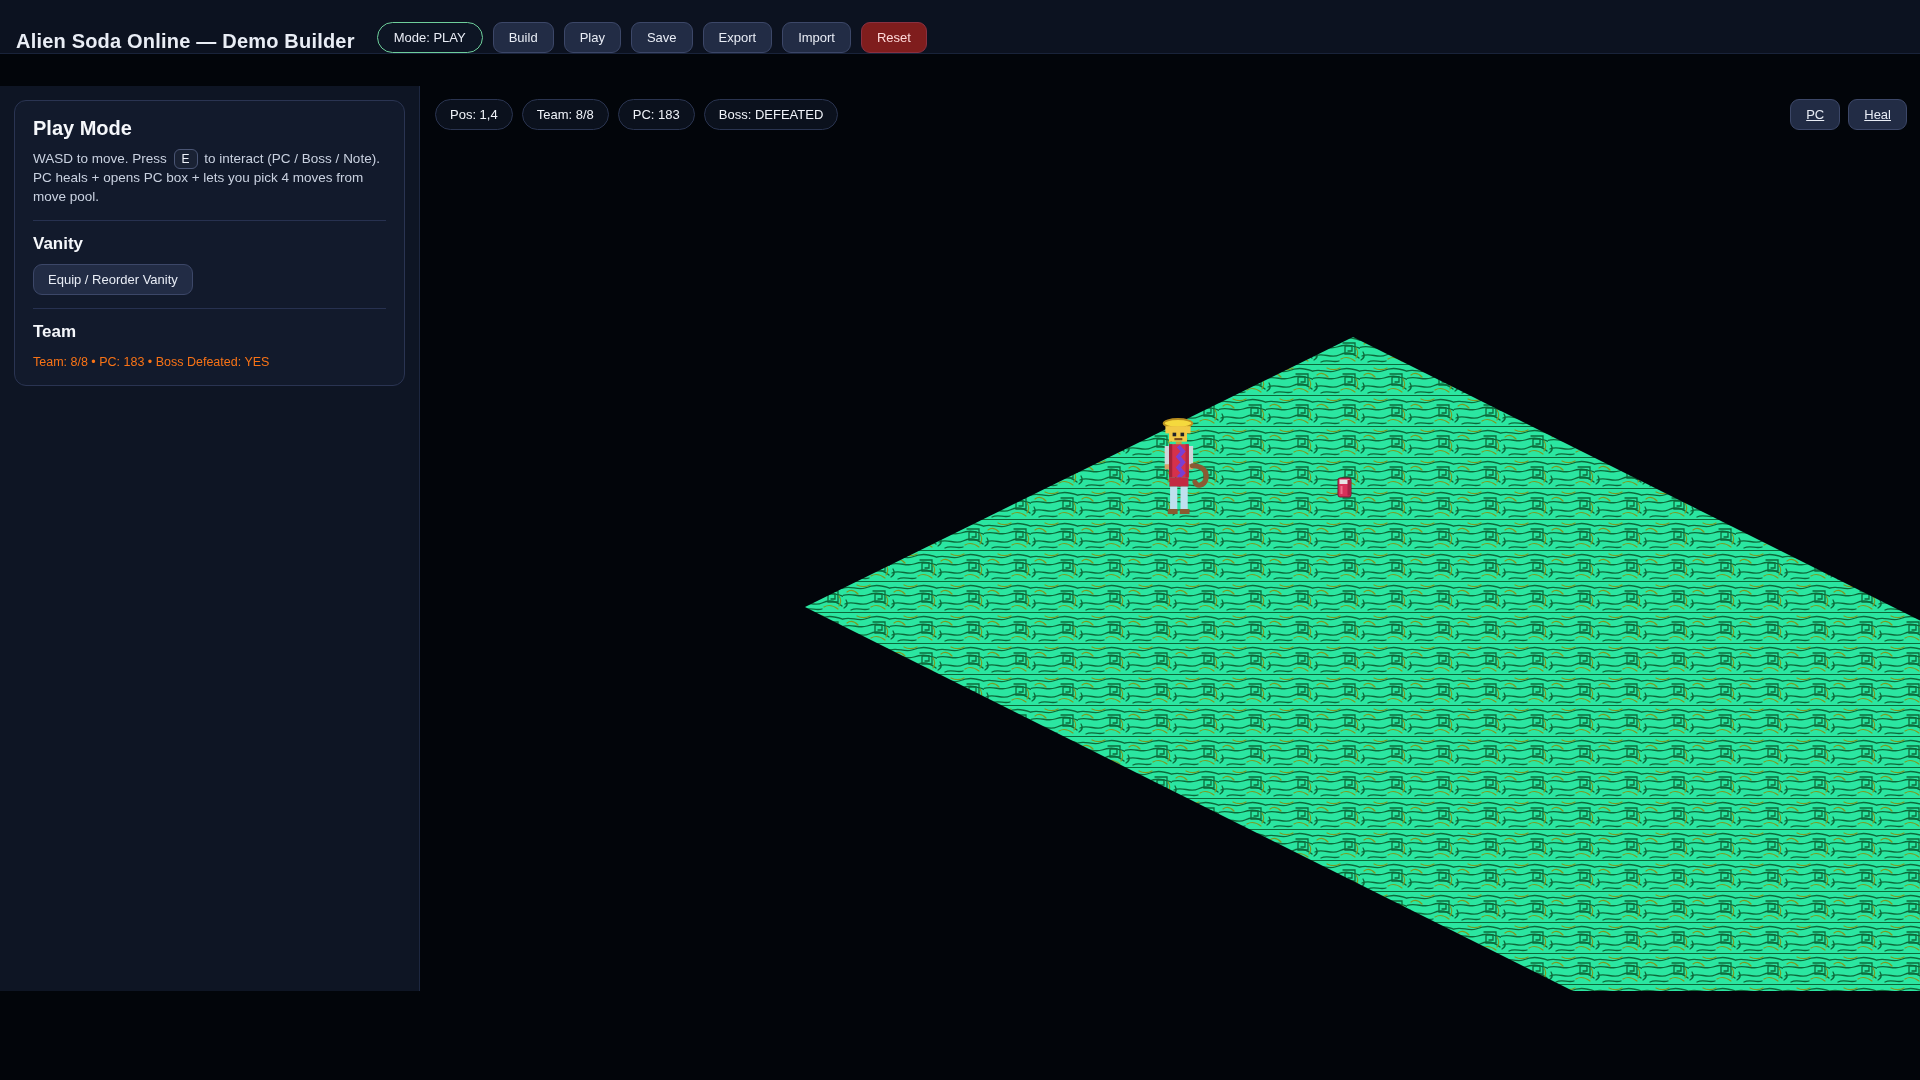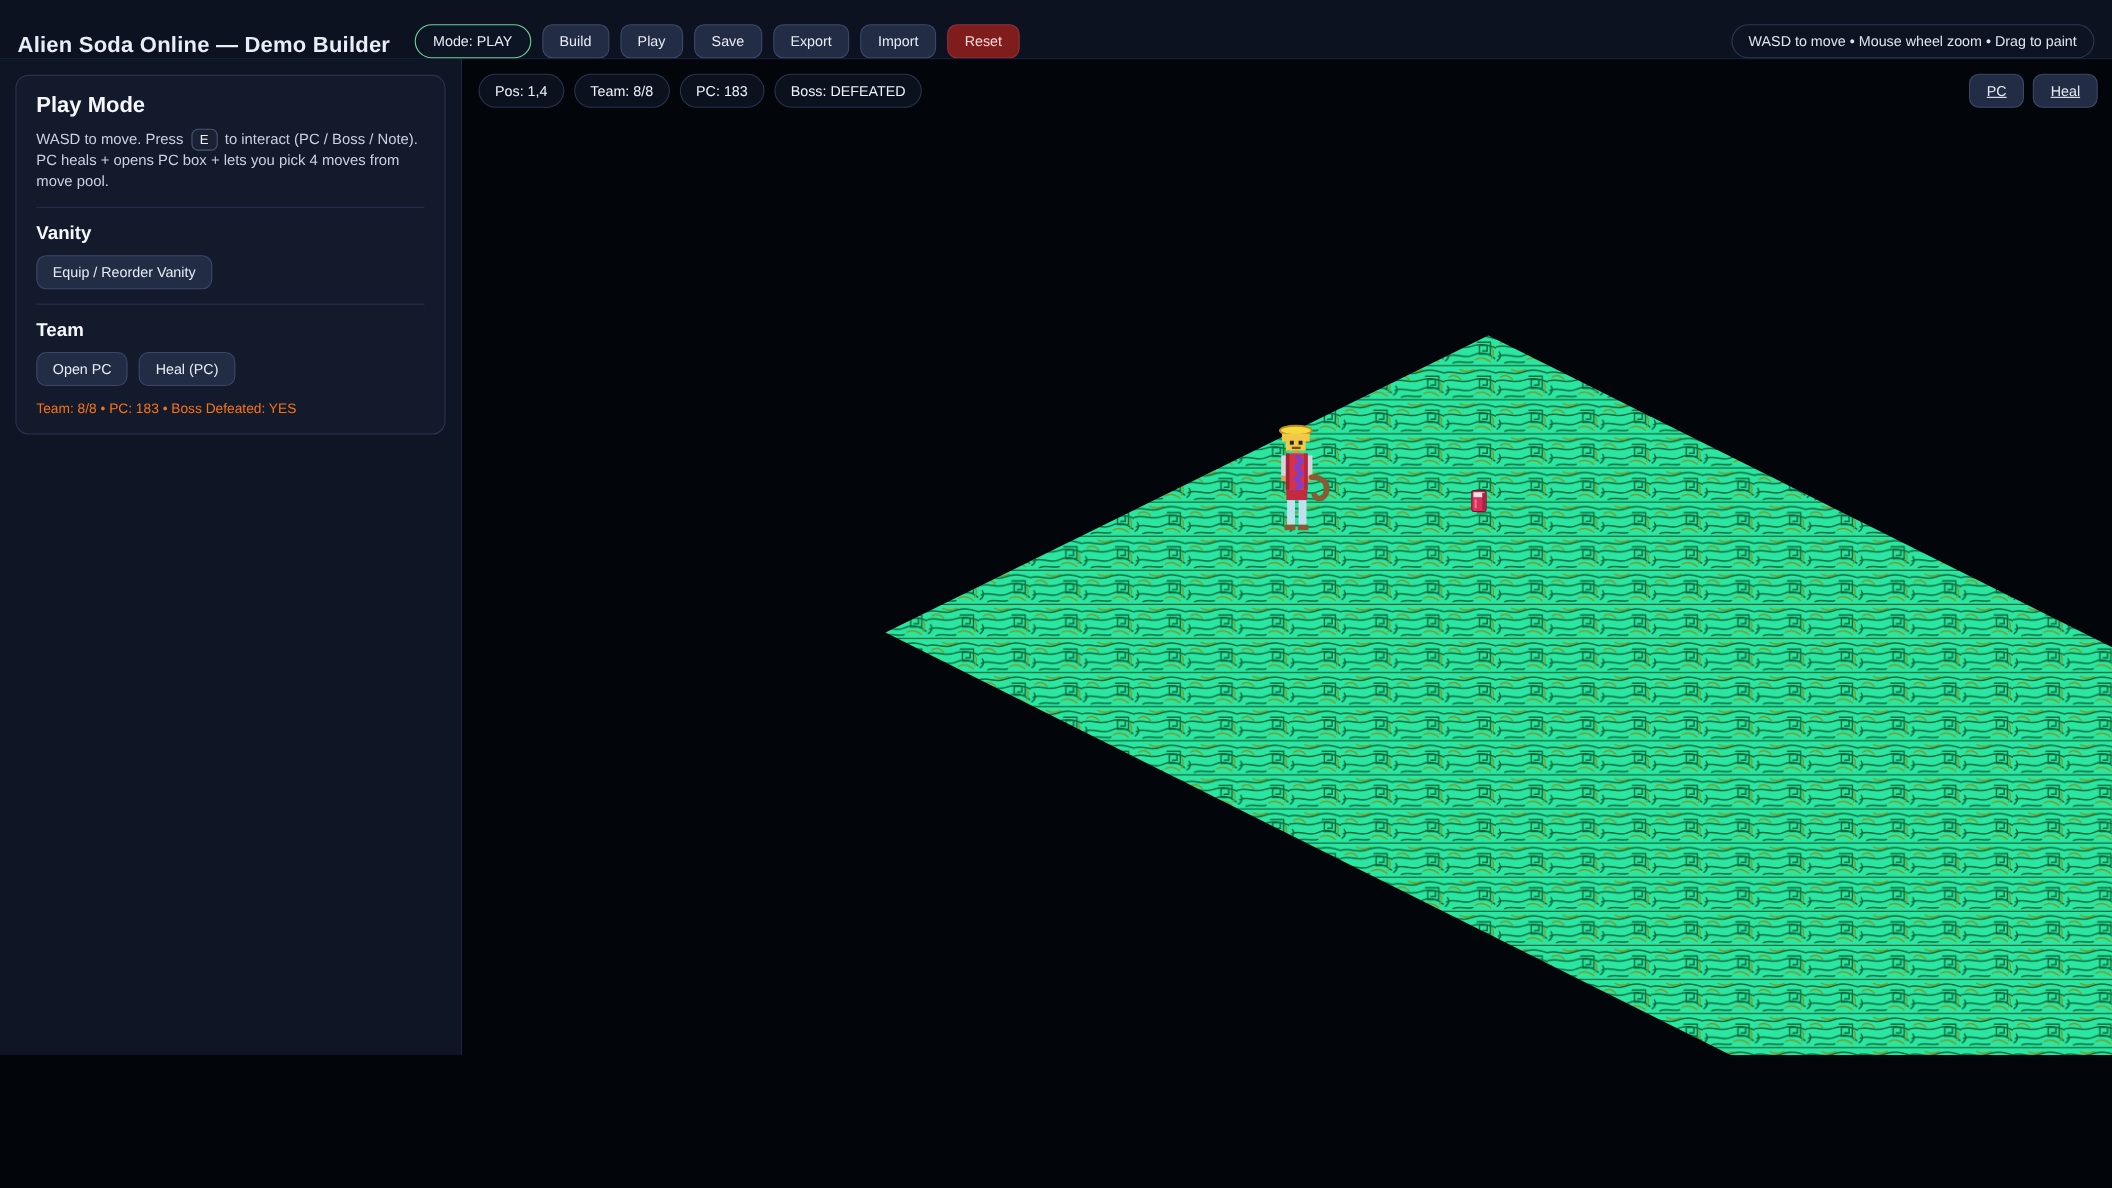--- a/index.html
+++ b/index.html
@@ -13,21 +13,21 @@
   .btn { background:#222c45; border:1px solid #3c4768; color:#e8ecf5; font-size:13px;
     padding:7px 15px; border-radius:9px; cursor:pointer; font-family:inherit; white-space:nowrap; }
   .btn.pill { border-radius:999px; }
   .btn.mode { background:#0d1524; border:1px solid #6ecf9b; padding:7px 16px; }
   .btn.danger { background:#7f1d1d; border:1px solid #8a3040; color:#ffd9d9; }
   .topbar-spacer { flex:1; }
   .hint-pill { border:1px solid #2c3750; background:#0d1322; color:#dfe5ef; font-size:13px;
     padding:7px 15px; border-radius:999px; white-space:nowrap; }
 
   
-  .content { display:flex; height:905px; }
+  .content { display:flex; height:905px;margin-top:32px; }
   .sidebar { width:420px; height:100%; background:#0e1524; border-right:1px solid #1d2740; padding:14px; }
   .panel { background:#121a2c; border:1px solid #2a3452; border-radius:12px; padding:16px 18px; }
   .panel h2 { font-size:20px; font-weight:bold; color:#f5f7fb; margin-bottom:9px; }
   .panel h3 { font-size:17px; font-weight:bold; color:#f5f7fb; margin-bottom:10px; }
   .help-text { font-size:13.5px; line-height:1.4; color:#c9d1e0; }
   .kbd { display:inline-block; border:1px solid #4a5574; background:#1a2234; border-radius:6px;
     padding:0 7px; font-size:12px; line-height:18px; margin:0 3px; color:#eef1f8; }
   .divider { border:none; border-top:1px solid #273150; margin:13px 0; }
   .btn-row { display:flex; gap:10px; }
   .muted { font-size:12.5px; color:#f97316; margin-top:13px; }
@@ -47,43 +47,38 @@
 <div class="topbar">
   <div class="app-title">Alien Soda Online — Demo Builder</div>
   <button class="btn pill mode">Mode: PLAY</button>
   <button class="btn">Build</button>
   <button class="btn">Play</button>
   <button class="btn">Save</button>
   <button class="btn">Export</button>
   <button class="btn">Import</button>
   <button class="btn danger">Reset</button>
   <div class="topbar-spacer"></div>
-  <div class="hint-pill">WASD to move • Mouse wheel zoom • Drag to paint</div>
 </div>
 
 <div class="content">
 
   <div class="sidebar">
     <div class="panel">
       <h2>Play Mode</h2>
       <div class="help-text">
         <span>WASD to move. Press</span>
         <span class="kbd">E</span>
         <span>to interact (PC / Boss / Note).</span><br>
         <span>PC heals + opens PC box + lets you pick 4 moves from move pool.</span>
       </div>
       <hr class="divider">
       <h3>Vanity</h3>
       <button class="btn">Equip / Reorder Vanity</button>
       <hr class="divider">
       <h3>Team</h3>
-      <div class="btn-row">
-        <button class="btn">Open PC</button>
-        <button class="btn">Heal (PC)</button>
-      </div>
       <div class="muted">Team: 8/8 • PC: 183 • Boss Defeated: YES</div>
     </div>
   </div>
 
   <div class="canvas">
     <svg class="world" width="1500" height="1026" viewBox="0 0 1500 1026">
       <defs>
         <pattern id="tiles" width="47" height="31" patternUnits="userSpaceOnUse">
           <rect width="47" height="31" fill="#2be6a1"></rect>
           <g fill="none" stroke="#0c6a3a" stroke-width="1.3" stroke-linecap="round">

